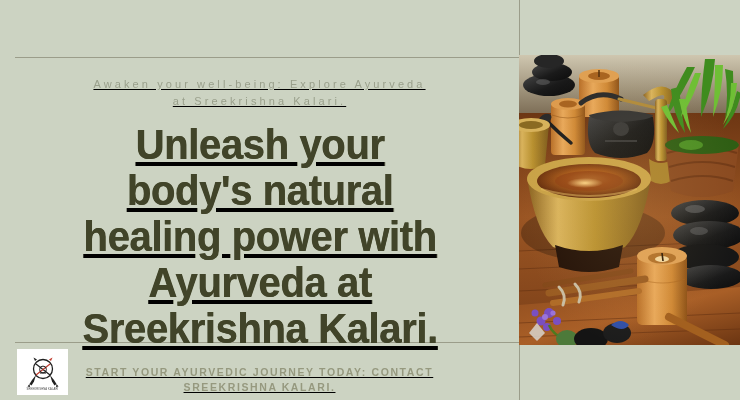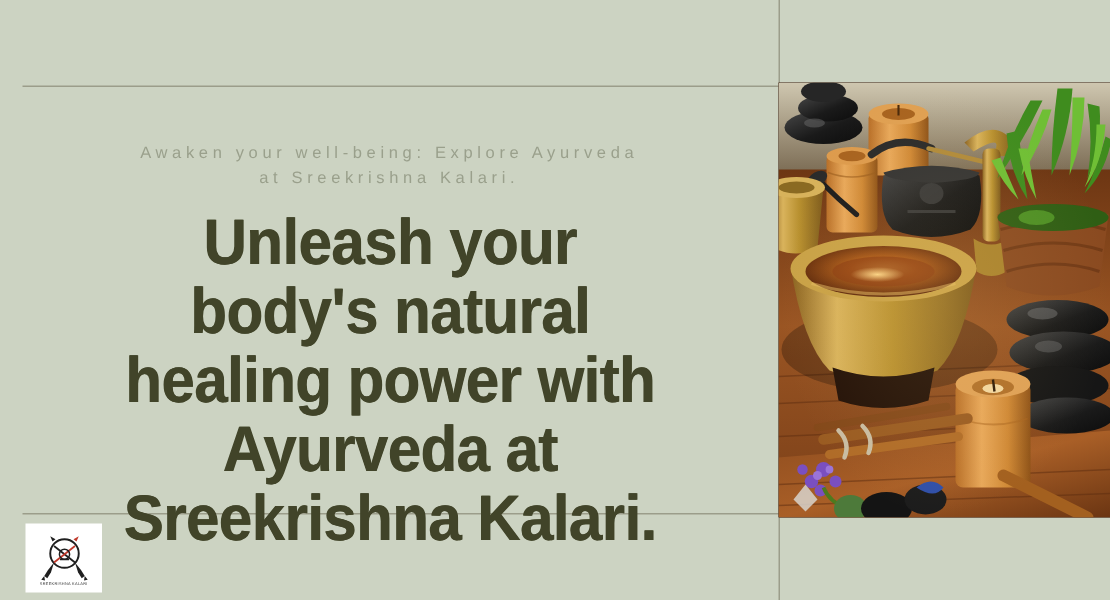--- a/index.html
+++ b/index.html
@@ -14,23 +14,24 @@
   
   .rule-h{position:absolute;height:1px;background:#9b9d8a;}
   .rule-v{position:absolute;width:1px;background:#9b9d8a;}
   #rule-top{left:15px;top:57px;width:504px;}
   #rule-bottom{left:15px;top:342px;width:504px;}
   #rule-right-top{left:519px;top:0;height:56px;}
   #rule-right-bottom{left:519px;top:345px;height:55px;}
 
   
   #text-col{
-    position:absolute;left:0;top:76px;width:519px;height:284px;
+    position:absolute;left:0;top:58px;width:519px;height:284px;
     display:flex;flex-direction:column;align-items:center;
     justify-content:flex-start;
+    text-decoration:underline;
   }
   #eyebrow{
     margin-top:18px;
     width:400px;text-align:center;
     font-size:11px;letter-spacing:3.1px;line-height:17px;
     color:#9aa08c;font-weight:400;white-space:pre-line;
   }
   #headline{
     margin-top:11px;width:400px;text-align:center;
     font-family:"Liberation Sans Narrow","Liberation Sans",sans-serif;
@@ -71,20 +72,21 @@
 
   <div class="rule-h" id="rule-top"></div>
   <div class="rule-h" id="rule-bottom"></div>
   <div class="rule-v" id="rule-right-top"></div>
   <div class="rule-v" id="rule-right-bottom"></div>
 
   <div id="text-col">
     <div id="eyebrow">Awaken your well-being: Explore Ayurveda
 at Sreekrishna Kalari.</div>
     <div id="headline">Unleash your body's natural healing power with Ayurveda at Sreekrishna Kalari.</div>
+    <div id="cta">Start your ayurvedic journey today: contact Sreekrishna Kalari.</div>
   </div>
 
   <div id="logo-box">
     <svg id="logo-mark" viewBox="0 0 40 36">
       <circle cx="20" cy="15" r="9.5" fill="none" stroke="#1f1f1f" stroke-width="1.3"></circle>
       <path d="M12 7 L10.5 3.5 L14 5.5 Z" fill="#1f1f1f"></path>
       <path d="M28 7 L29.5 3.5 L26 5.5 Z" fill="#c0392b"></path>
       <path d="M13 10 L27 21" stroke="#1f1f1f" stroke-width="1.2"></path>
       <path d="M27 10 L13 21" stroke="#c0392b" stroke-width="1.2"></path>
       <path d="M13 21 L9 26 L6.5 30 L8.5 31.5 L11 27.5 Z" fill="#1f1f1f"></path>

